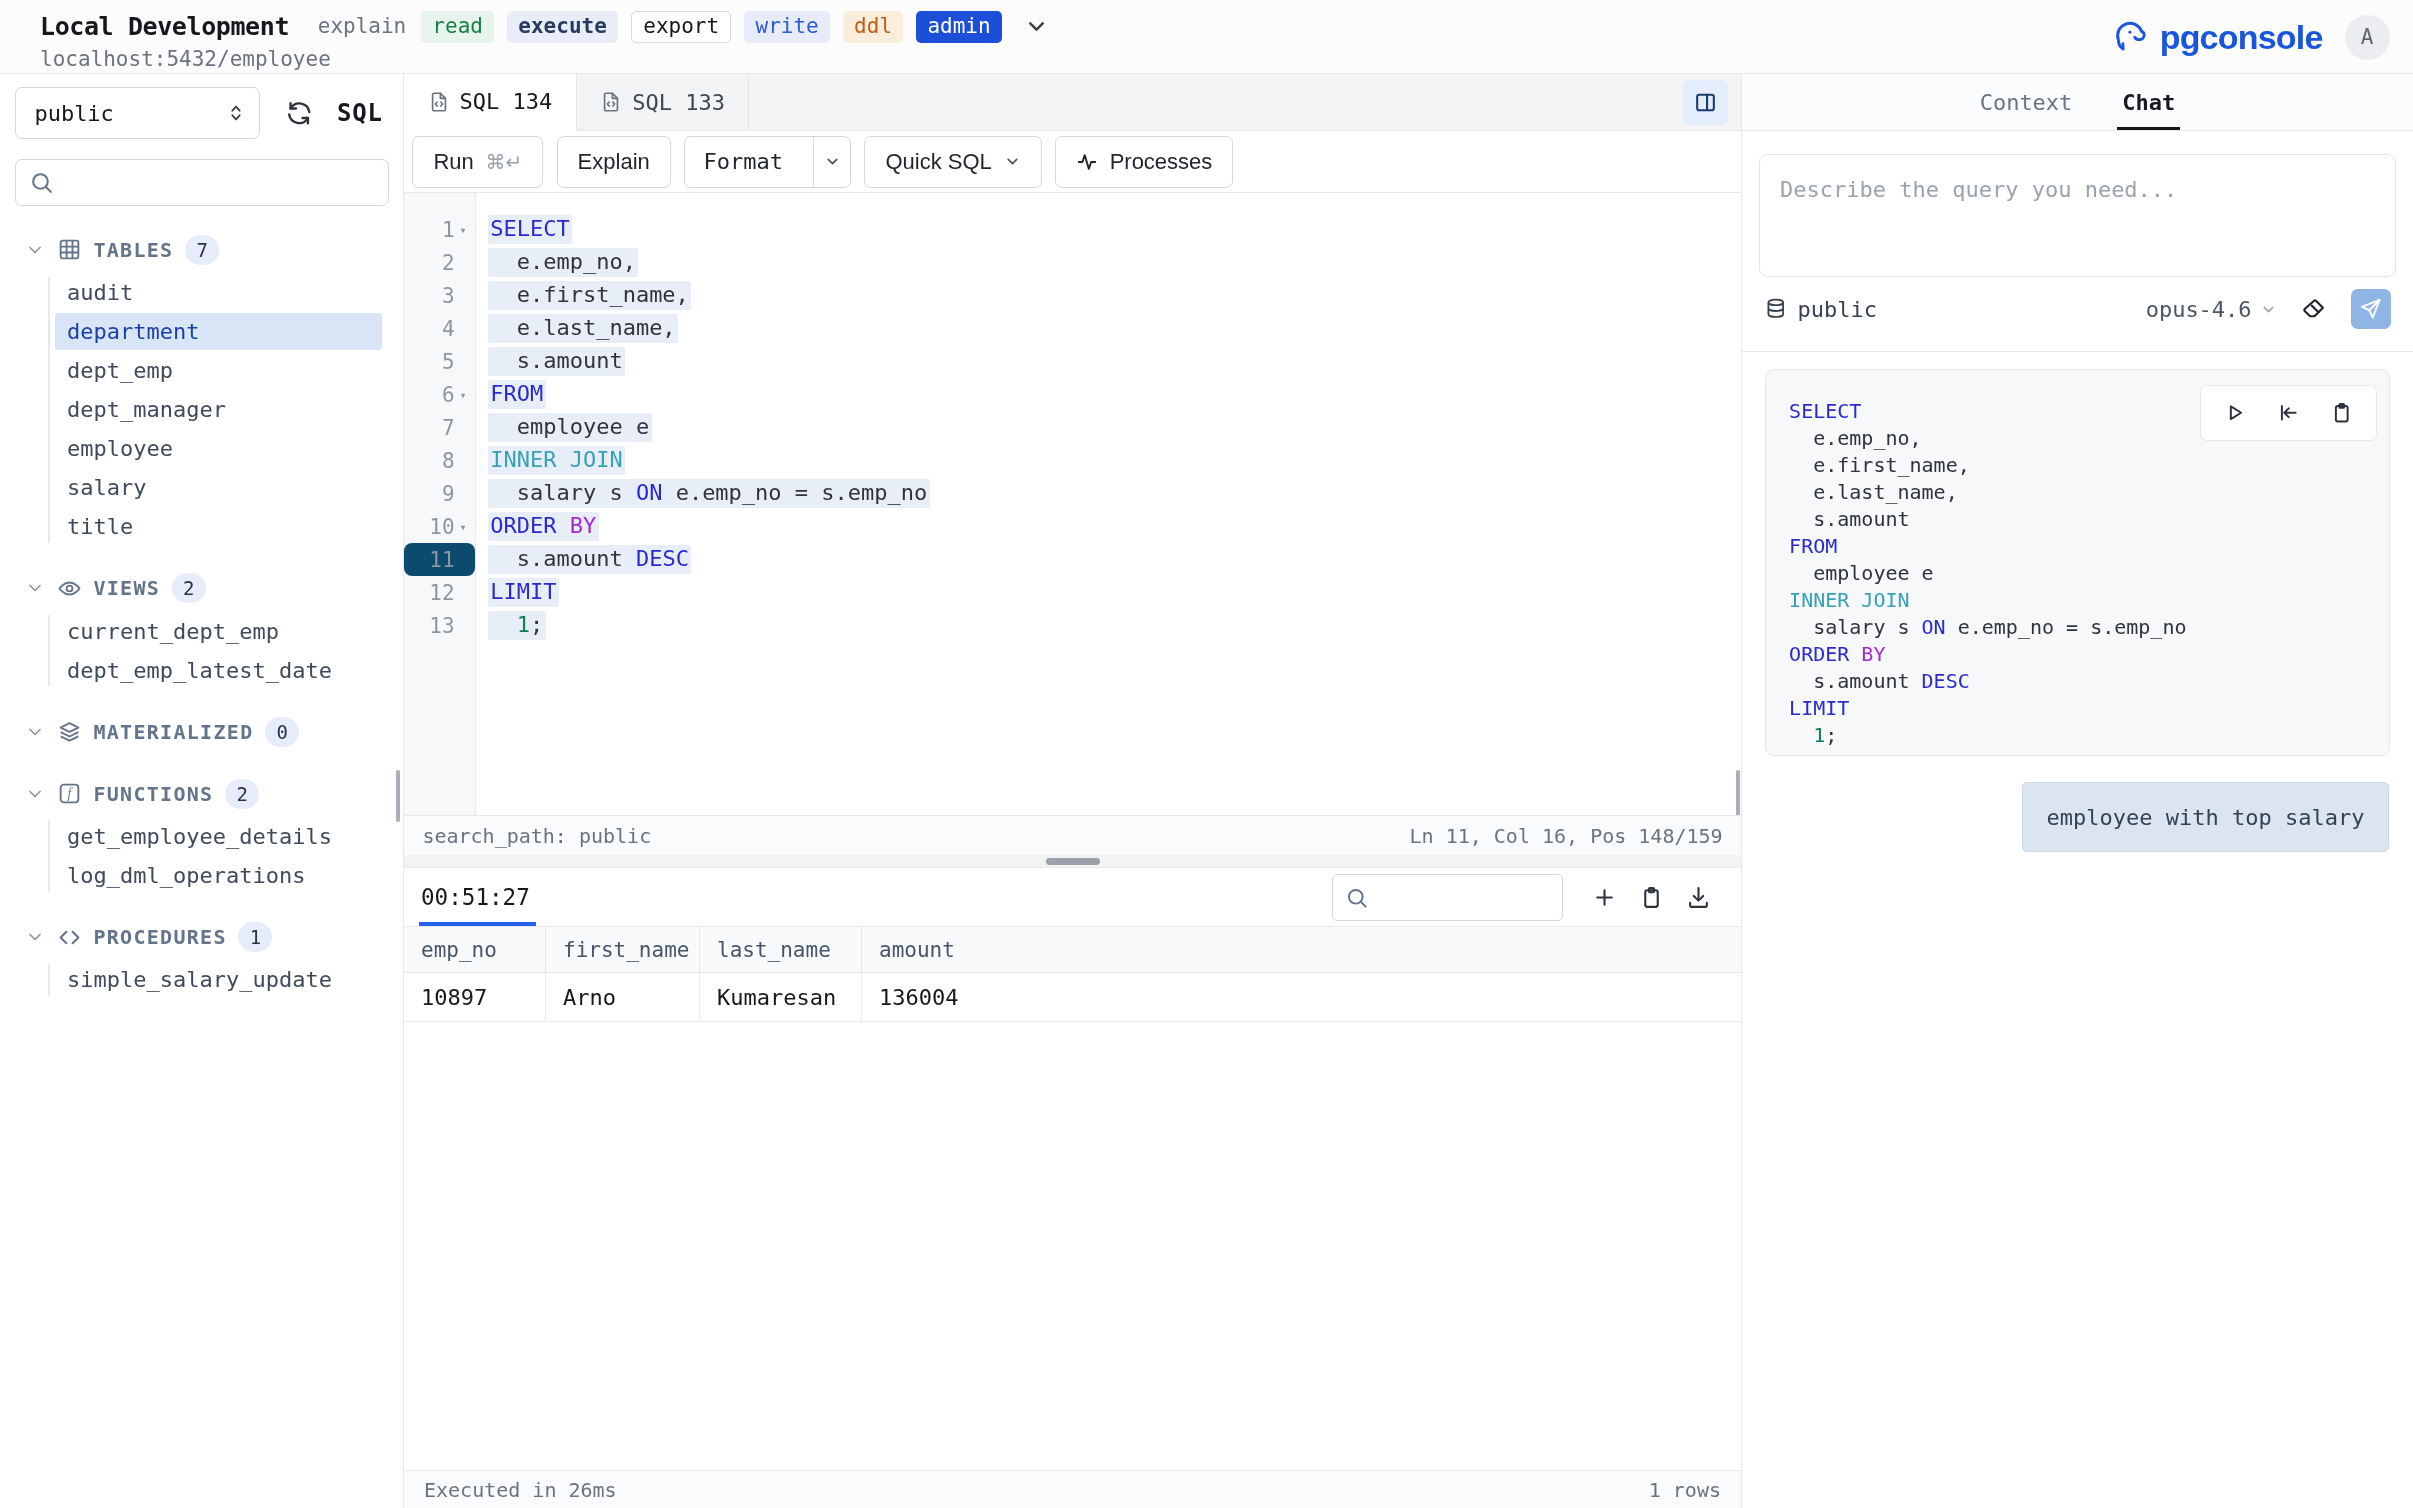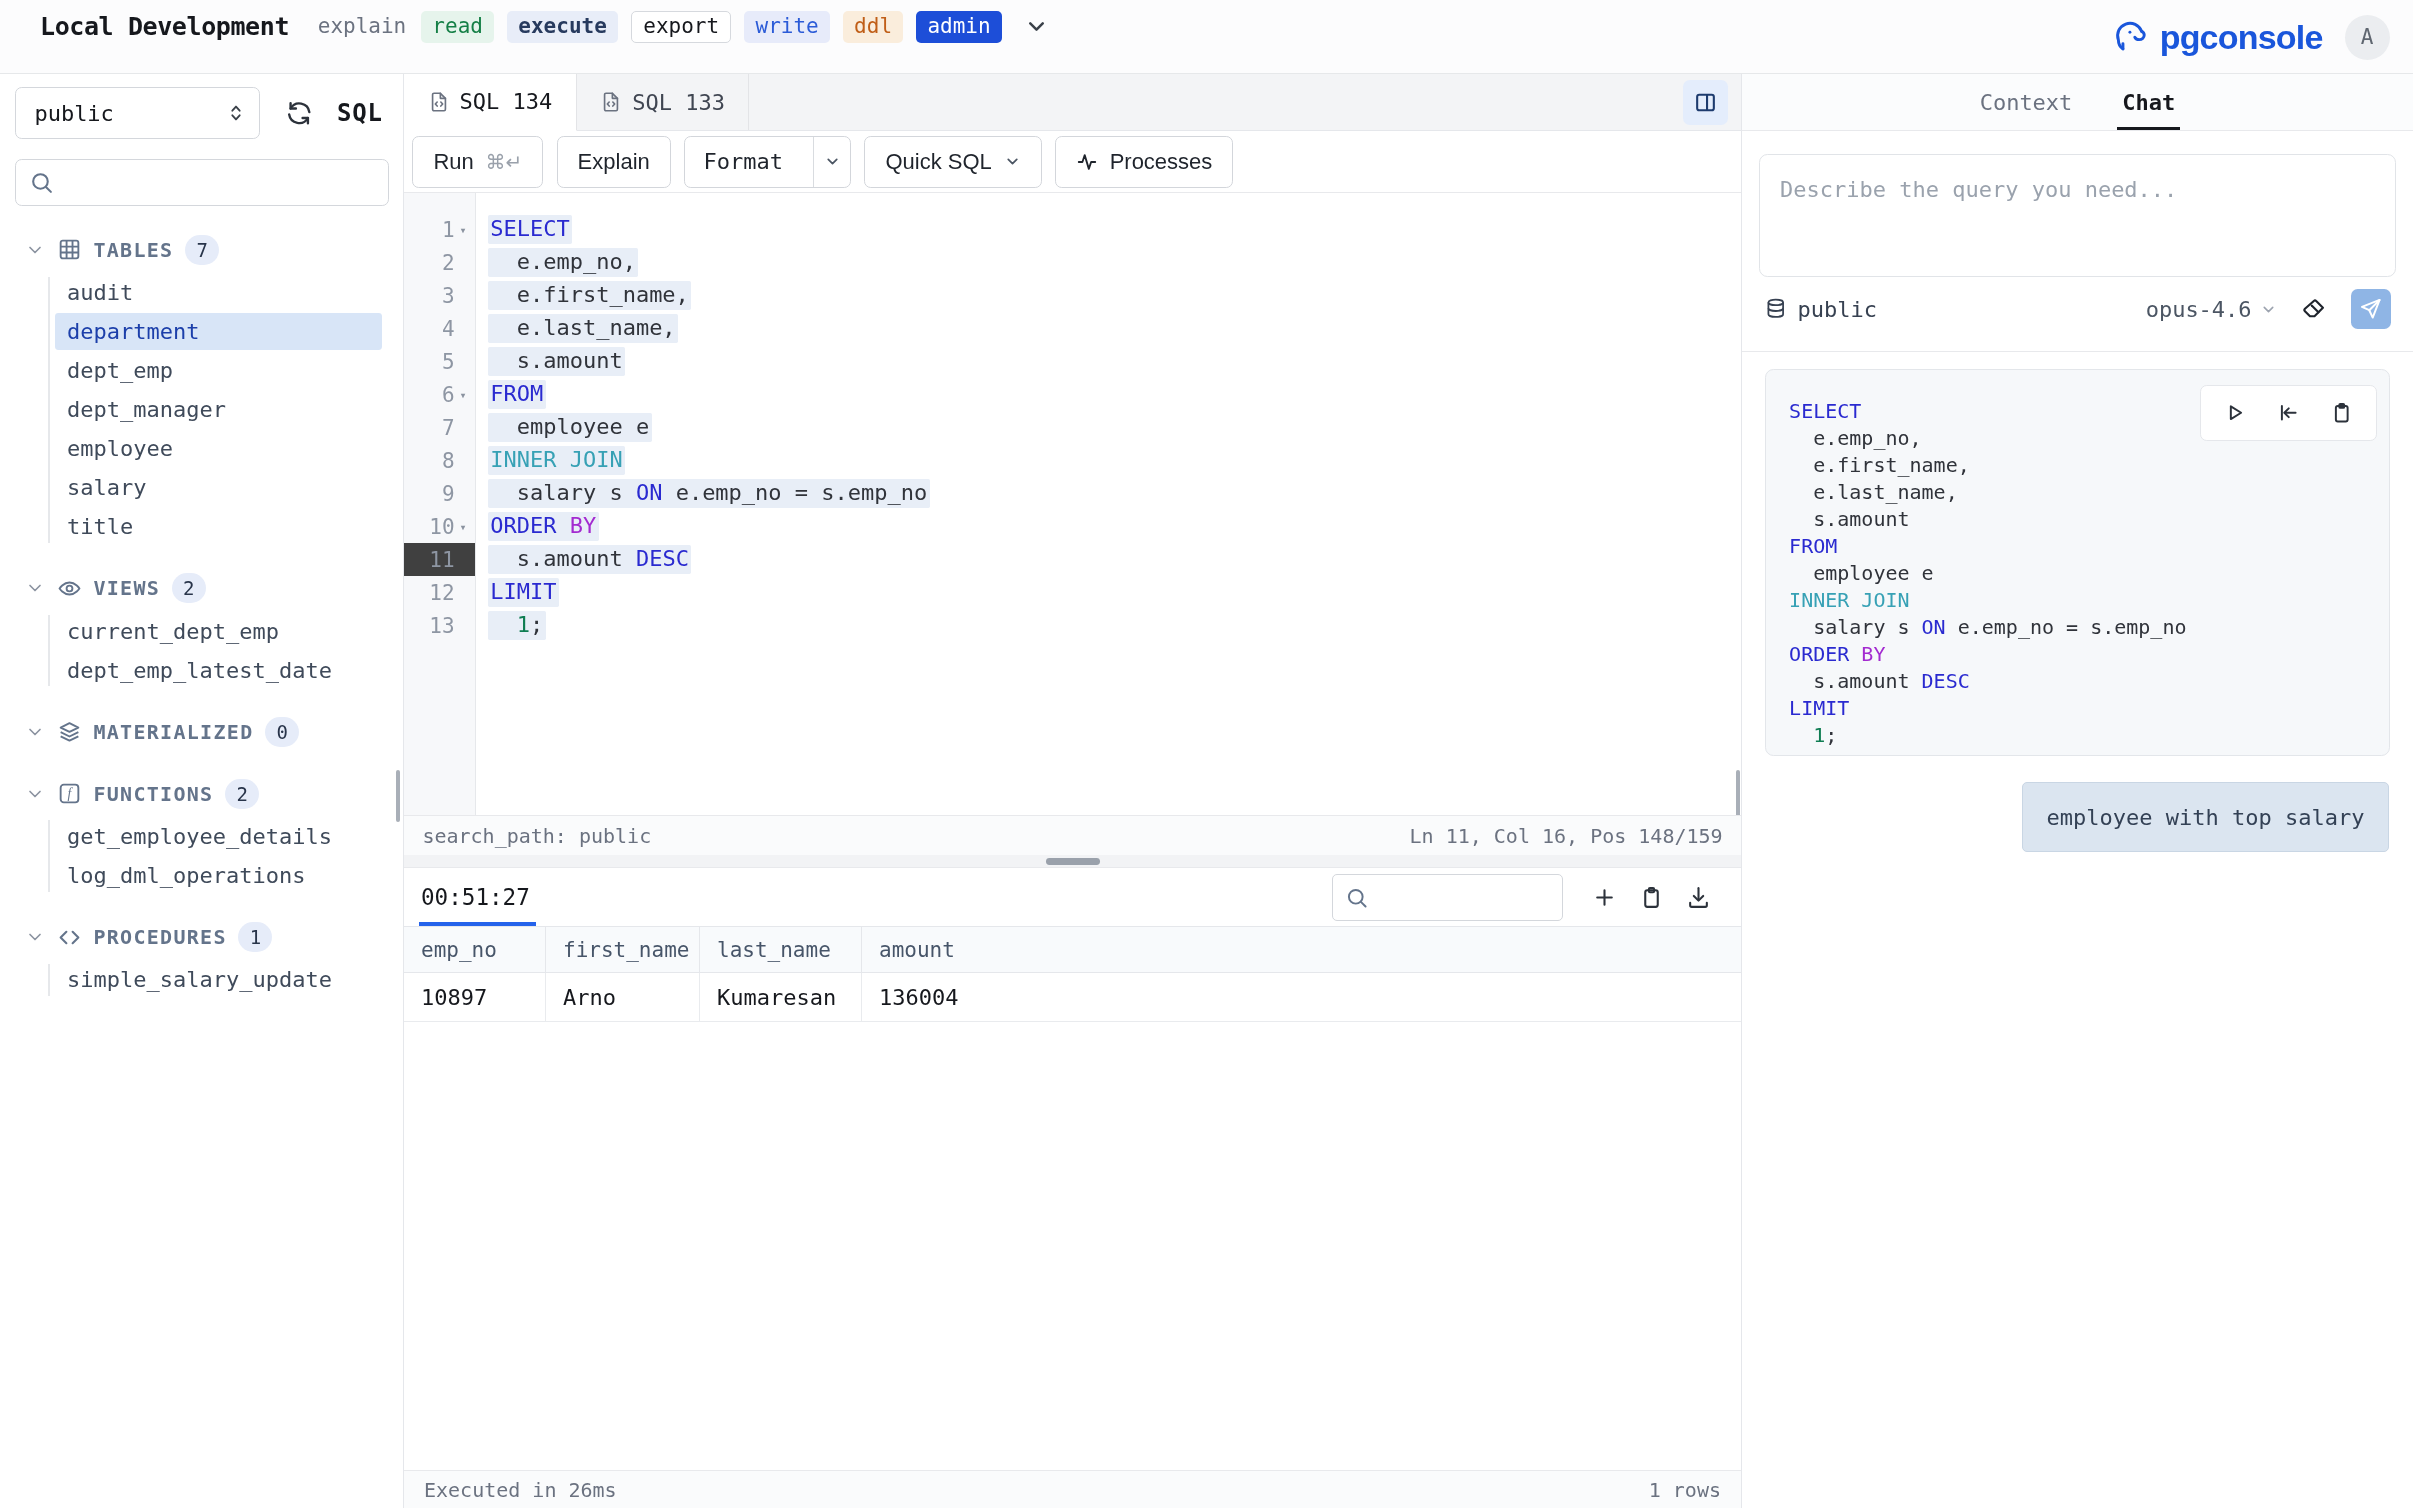--- a/index.html
+++ b/index.html
@@ -81,21 +81,21 @@
     align-items:center; justify-content:center; color:#4b5563; }
   .tbtn .chev { color:#4b5563; display:flex; }
   .tbtn .picon { color:#1f242c; display:flex; }
 
   
   .editor { position:absolute; left:0; top:119px; width:100%; height:622px; display:flex; overflow:hidden; }
   .gutter-col { width:72px; background:#f7f8fa; border-right:0.8px solid #e6e8eb; padding-top:20px; }
   .gut { height:33px; display:flex; align-items:center; justify-content:flex-end; padding-right:3.4px; }
   .gut .num { width:39px; text-align:right; font-size:21px; color:#8e96a3; }
   .gut .fold { width:17px; font-size:11.7px; color:#8b93a0; text-align:center; }
-  .gut.active { background:#404040; }
+  .gut.active { background:#0c4a6e;border-radius:8px; }
   .code-col { flex:1; padding-top:20px; padding-left:11.7px; }
   .cl { height:33px; display:flex; align-items:center; font-size:22px; white-space:pre; }
   .cl .sel { background:#e8eef7; border-radius:1.7px; padding:0.8px 2.5px 2.5px 2.5px; }
   .tk-k { color:#2a2ad0; } .tk-j { color:#37a1b5; } .tk-b { color:#a32ad0; }
   .tk-n { color:#0f7d52; } .tk-d { color:#30333a; }
 
   .ed-status { position:absolute; left:0; top:741px; width:100%; height:40px; background:#fafbfc;
     border-top:0.8px solid #e8e9ec; display:flex; align-items:center; justify-content:space-between;
     padding:0 18.4px; font-size:20px; color:#6b7280; }
   .resize-strip { position:absolute; left:0; top:781px; width:100%; height:13.4px; background:#f2f3f5;
@@ -173,20 +173,21 @@
           <span class="badge b-blue">write</span>
           <span class="badge b-orange">ddl</span>
           <span class="badge b-solid">admin</span>
         </span>
       <span class="hdr-chevron">
           <svg width="25" height="25" viewBox="0 0 24 24" fill="none" stroke="currentColor" stroke-width="2.4" stroke-linecap="round" stroke-linejoin="round">
             <path d="M6 9l6 6 6-6"></path>
           </svg>
         </span>
     </div>
+    <div class="hdr-line2">localhost:5432/employee</div>
     <div class="hdr-right">
       <span class="brand">
         <span>
           <svg width="39" height="39" viewBox="0 0 24 24" fill="none" stroke="#1a56db" stroke-width="1.8" stroke-linecap="round">
             <path d="M5.5 19c-1.8-1.2-2.8-3-2.8-5.5A7.5 7.5 0 0 1 17 8.2"></path>
             <path d="M17 8.2c1 .4 1.6 1.3 1.6 2.3 0 1.6-1.4 2.8-3.1 2.8-1.2 0-2.2-.6-2.7-1.5"></path>
             <circle cx="9.8" cy="8.8" r="0.9" fill="#1a56db" stroke="none"></circle>
             <path d="M5.5 19v-3.2"></path>
           </svg>
         </span>

